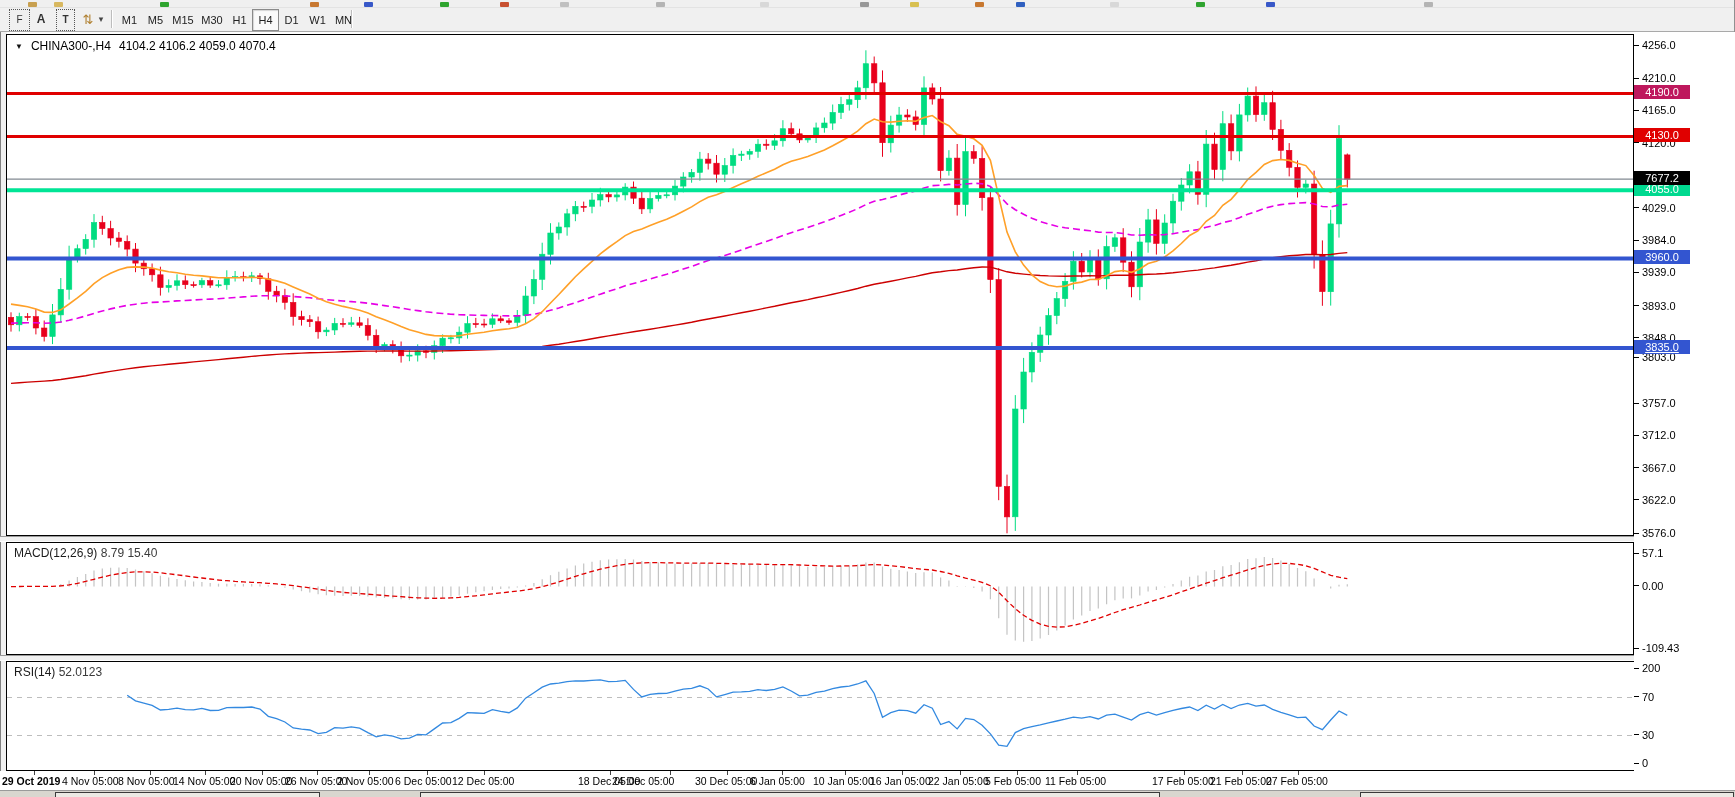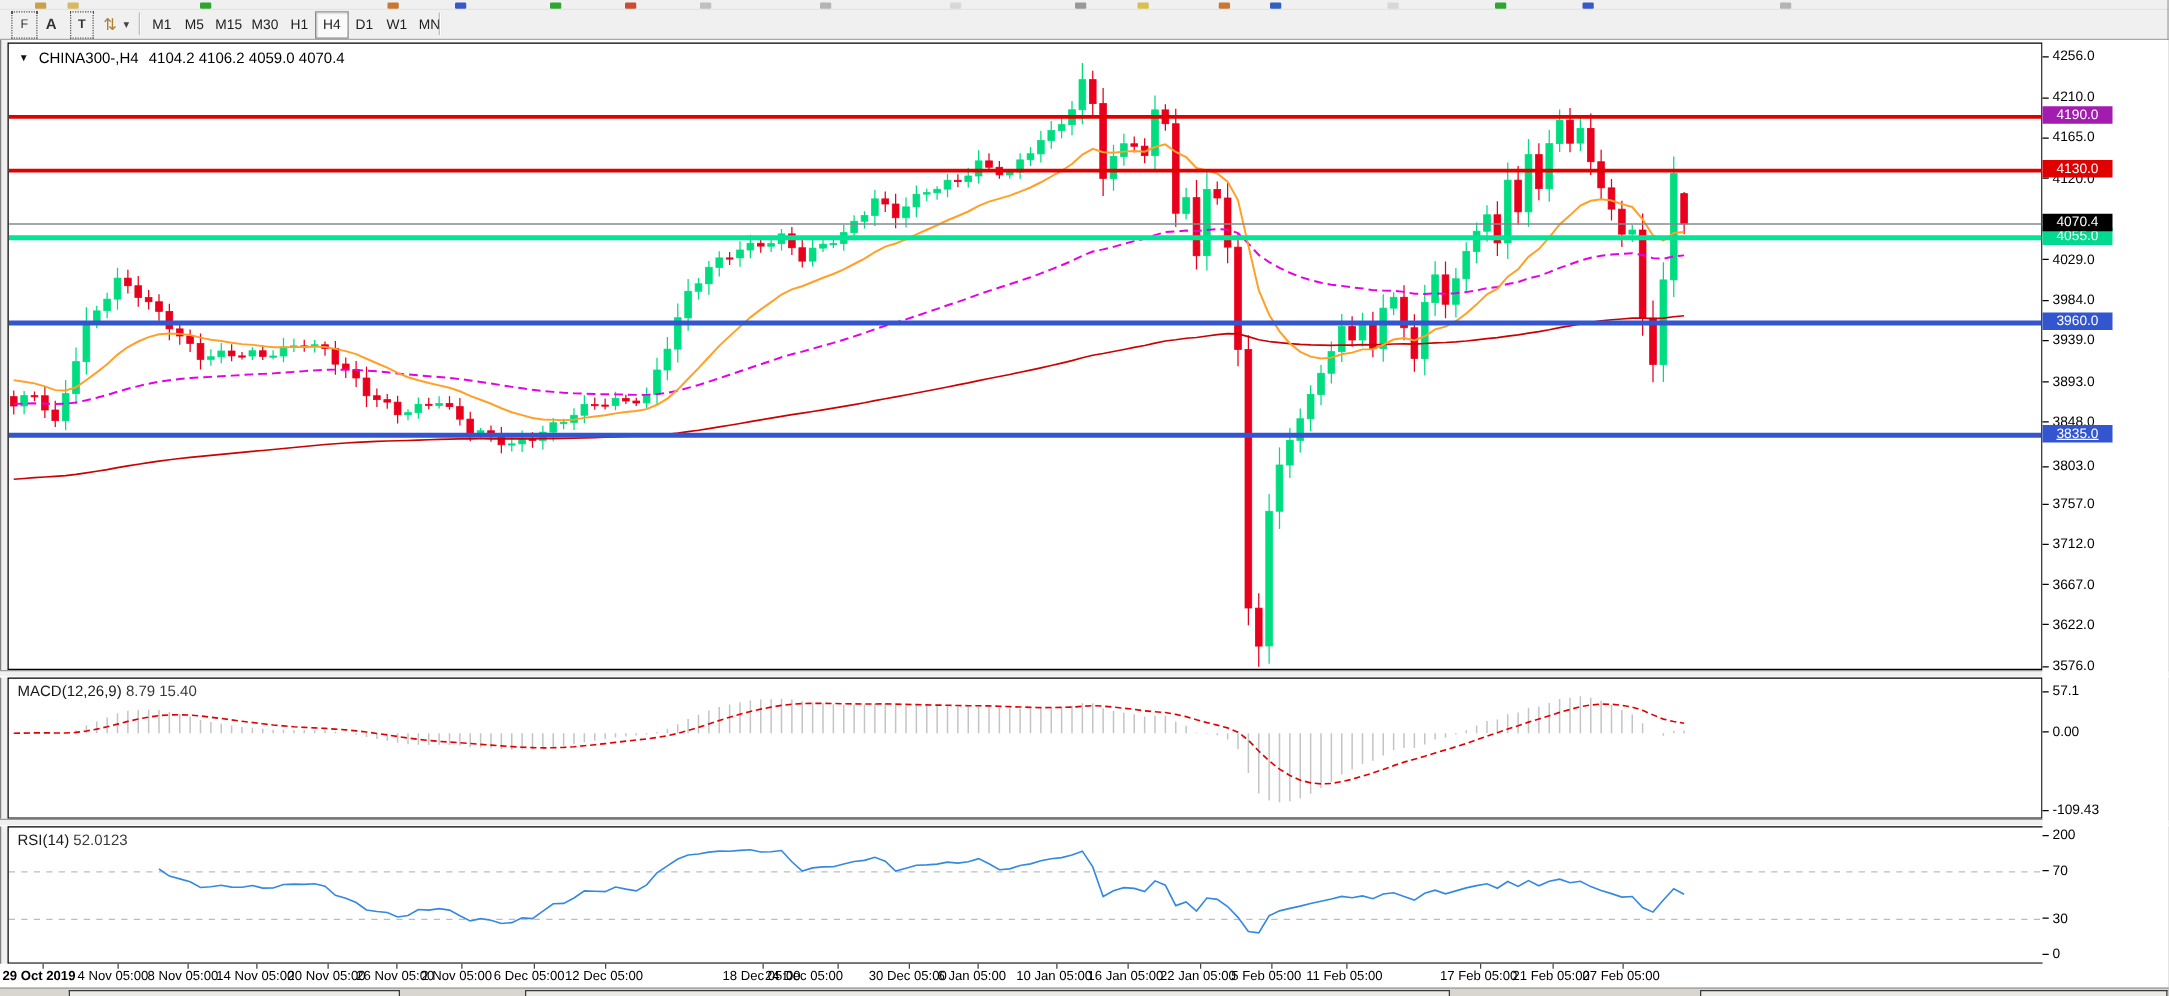--- a/index.html
+++ b/index.html
@@ -647,21 +647,21 @@
       <span>3939.0</span>
     </div>
     <div class="tick" style="top: 267.507px;">
       <i></i>
       <span>3893.0</span>
     </div>
     <div class="tick" style="top: 299.801px;">
       <i></i>
       <span>3848.0</span>
     </div>
-    <div class="tick" style="top: 335px;">
+    <div class="tick" style="top: 319px;">
       <i></i>
       <span>3803.0</span>
     </div>
     <div class="tick" style="top: 365.107px;">
       <i></i>
       <span>3757.0</span>
     </div>
     <div class="tick" style="top: 397.402px;">
       <i></i>
       <span>3712.0</span>
@@ -699,26 +699,26 @@
       <span>70</span>
     </div>
     <div class="tick" style="top: 696.5px;">
       <i></i>
       <span>30</span>
     </div>
     <div class="tick" style="top: 725px;">
       <i></i>
       <span>0</span>
     </div>
-    <div class="badge" style="top: 53.3649px; background: #a21caf; color: rgb(255, 255, 255);">4190.0</div>
+    <div class="badge" style="top: 53.3649px; background: #be185d; color: rgb(255, 255, 255);">4190.0</div>
     <div class="badge" style="top: 96.4239px; background: rgb(224, 0, 0); color: rgb(255, 255, 255);">4130.0</div>
     <div class="badge" style="top: 150.248px; background: rgb(0, 217, 143); color: rgb(255, 255, 255);">4055.0</div>
     <div class="badge" style="top: 218.424px; background: rgb(51, 85, 208); color: rgb(255, 255, 255);">3960.0</div>
     <div class="badge" style="top: 308.131px; background: rgb(51, 85, 208); color: rgb(255, 255, 255); text-decoration: underline;">3835.0</div>
-    <div class="badge" style="top: 139.196px; background: rgb(0, 0, 0); color: rgb(255, 255, 255);">4070.4</div>
+    <div class="badge" style="top: 139.196px; background: rgb(0, 0, 0); color: rgb(255, 255, 255);">7677.2</div>
   </div>
 <div class="abs" id="date-axis">
     <div class="date-label" style="left: 2px; font-weight: 700;">29 Oct 2019</div>
     <div class="date-tick" style="left: 34px;"></div>
     <div class="date-label" style="left: 62px; font-weight: 400;">4 Nov 05:00</div>
     <div class="date-tick" style="left: 94px;"></div>
     <div class="date-label" style="left: 118px; font-weight: 400;">8 Nov 05:00</div>
     <div class="date-tick" style="left: 150px;"></div>
     <div class="date-label" style="left: 173px; font-weight: 400;">14 Nov 05:00</div>
     <div class="date-tick" style="left: 205px;"></div>

